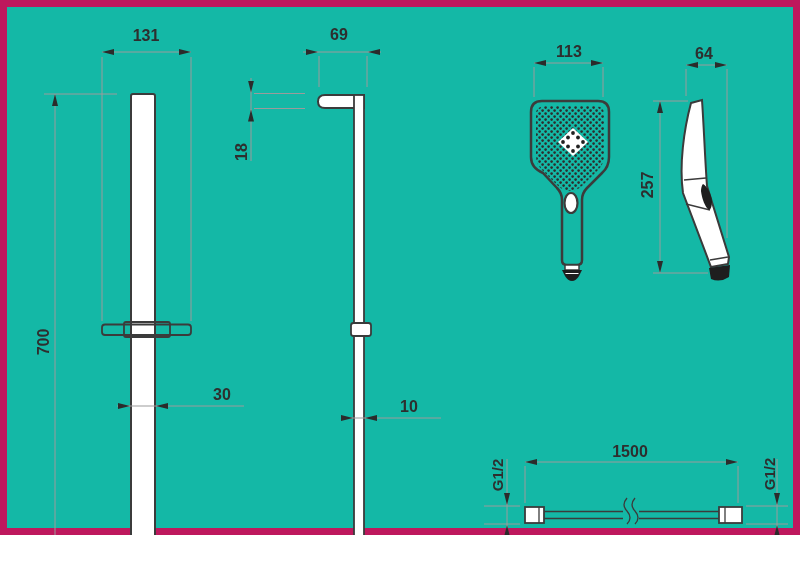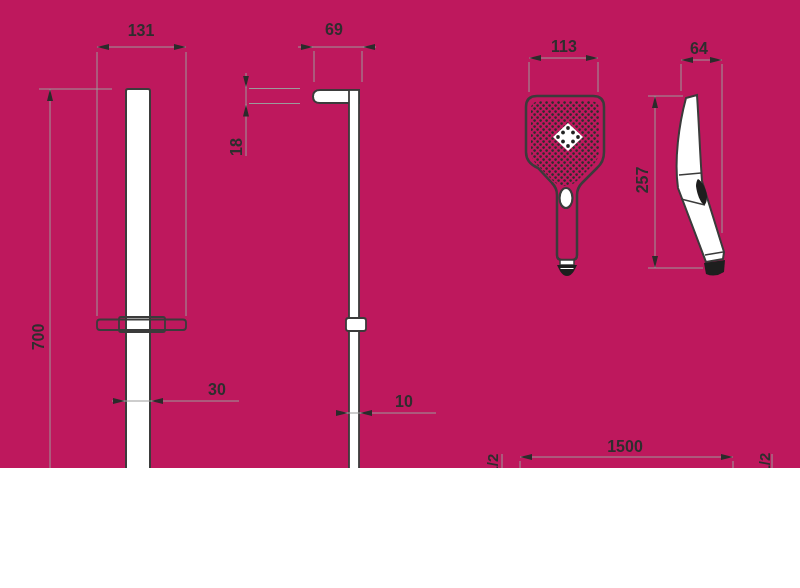--- a/index.html
+++ b/index.html
@@ -1,21 +1,21 @@
 <!DOCTYPE html>
 <html><head>
 <meta charset="utf-8">
 <style>
   html,body{margin:0;padding:0;background:#ffffff;}
   .canvas{
     position:relative;
-    width:800px;height:468px;
+    width:800px;height:535px;
     box-sizing:border-box;
-    background:#be185d;
-    border:2px solid #be185d;
+    background:#14b8a6;
+    border:7px solid #be185d;
     font-family:"Liberation Sans",sans-serif;
   }
   svg{display:block;}
   .obj{stroke:#3b3b3b;fill:none;}
   .objfill{stroke:#3b3b3b;fill:#ffffff;}
   .dark{fill:#1e1e1e;stroke:none;}
   .dimline{stroke:#9b9b9b;stroke-width:1;fill:none;}
   .dim{
     font-family:"Liberation Sans",sans-serif;
     font-size:16px;font-weight:bold;fill:#2e2e2e;

